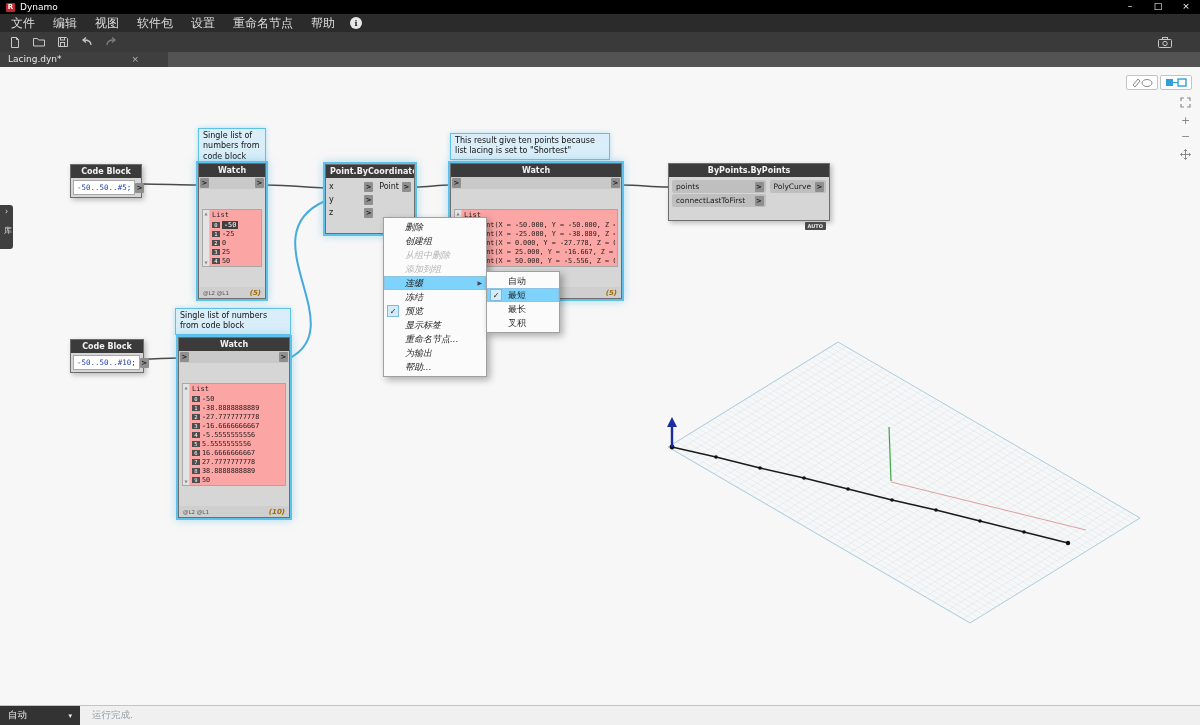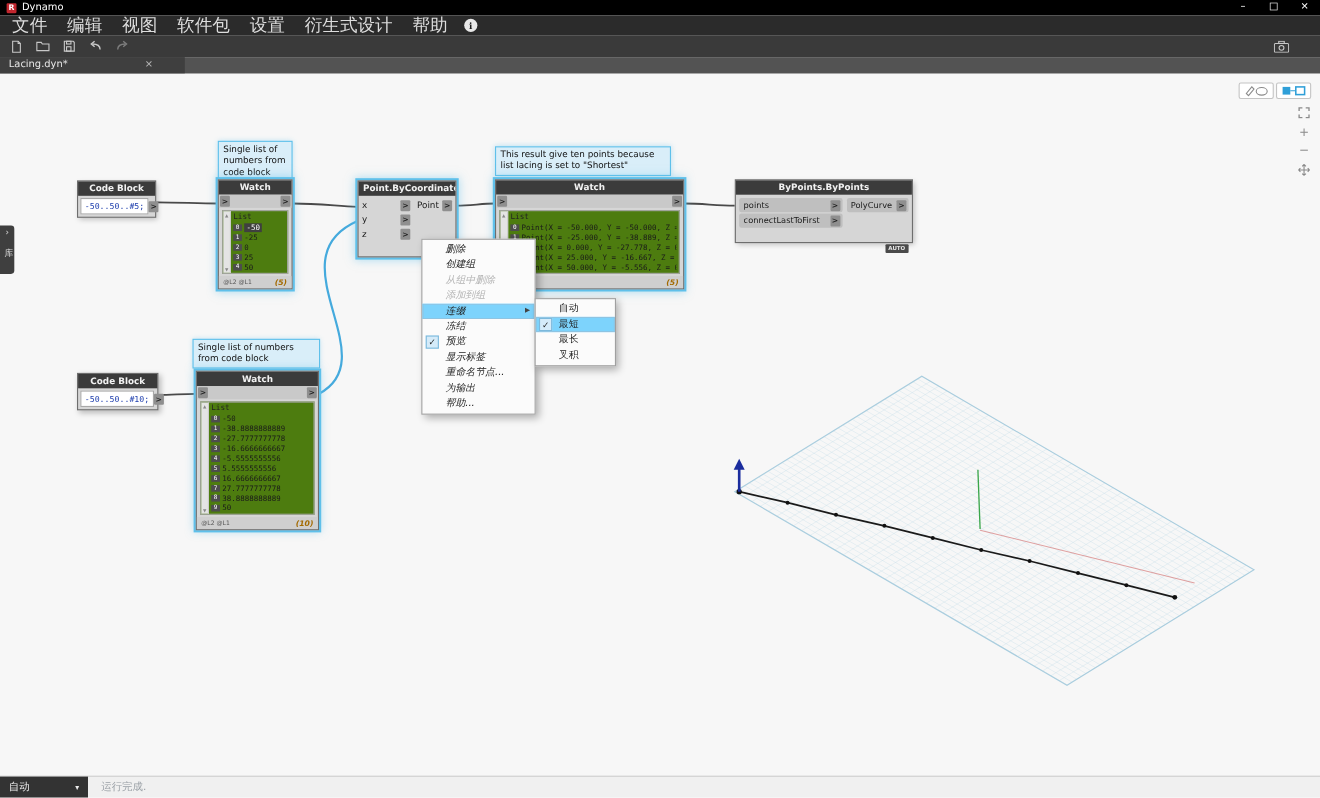--- a/index.html
+++ b/index.html
@@ -4,40 +4,40 @@
 <style>
   * { margin:0; padding:0; box-sizing:border-box; }
   html,body { width:1200px; height:725px; font-family:"DejaVu Sans","Liberation Sans",sans-serif; background:#f7f7f7; overflow:hidden; }
 
   
   .titlebar{height:14px;background:#000;color:#fff;display:flex;align-items:center;font-size:9px;}
   .app-logo{width:9px;height:9px;background:#c2262e;color:#fff;font-size:7px;font-weight:bold;line-height:9px;text-align:center;margin:0 5px 0 6px;border-radius:1px;}
   .win-controls{margin-left:auto;display:flex;}
   .win-btn{width:28px;height:14px;text-align:center;line-height:13px;font-size:9px;color:#fff;}
   .menubar{height:18px;background:#2b2b2b;display:flex;align-items:center;padding-left:2px;}
-  .menu-item{color:#ddd;font-size:16px;padding:0 9px;height:18px;line-height:18px;white-space:nowrap;}
+  .menu-item{color:#ddd;font-size:12px;padding:0 9px;height:18px;line-height:18px;white-space:nowrap;}
   .info-btn{width:12px;height:12px;border-radius:50%;background:#e8e8e8;color:#1a1a1a;font-size:8px;font-weight:bold;text-align:center;line-height:12px;margin-left:6px;font-family:"DejaVu Serif",serif;}
   .toolbar{height:20px;background:#3a3a3a;display:flex;align-items:center;gap:10px;padding-left:8px;position:relative;}
   .tbtn{width:14px;height:14px;display:flex;align-items:center;justify-content:center;}
   .tbtn.right{position:absolute;right:28px;}
   .tabbar{height:15px;background:#535353;display:flex;align-items:flex-end;}
   .tab{height:15px;background:#3f3f3f;color:#e8e8e8;font-size:9px;line-height:15px;padding:0 8px;display:flex;align-items:center;gap:70px;min-width:168px;margin-top:28px;}
   .tab-close{color:#b5b5b5;font-size:9px;}
 
   
   .canvas{position:relative;width:1200px;height:638px;background:#f7f7f7;overflow:hidden;}
   .layer{position:absolute;left:0;top:0;width:1200px;height:638px;pointer-events:none;}
 
   
   .node{position:absolute;background:#d6d6d6;border:1px solid #6e6e6e;box-shadow:2px 2px 5px rgba(0,0,0,.25);}
   .node.selected{box-shadow:0 0 0 2px #5fc0ea,0 0 8px 2px rgba(95,192,234,.5);}
   .nhead{background:#3b3b3b;color:#f2f2f2;font-size:8px;font-weight:bold;text-align:center;height:13px;line-height:13px;padding:0 4px;white-space:nowrap;overflow:hidden;}
   .nports{display:flex;justify-content:space-between;background:#c9c9c9;height:12px;align-items:center;padding:0 1px;}
   .chev{background:#8f8f8f;color:#1e1e1e;font-size:7px;font-weight:bold;width:9px;height:10px;line-height:10px;text-align:center;border-radius:1px;}
-  .wcontent{background:#4d7c0f;border:1px solid #a8a8a8;margin:2px 3px;display:flex;}
+  .wcontent{background:#fca5a5;border:1px solid #a8a8a8;margin:20px 3px;display:flex;}
   .wscroll{width:7px;background:#e4e4e4;border-right:1px solid #ccc;display:flex;flex-direction:column;justify-content:space-between;align-items:center;font-size:4px;color:#888;padding:1px 0;}
   .wrows{flex:1;padding:1px 2px;overflow:hidden;}
   .wlist-label{font-size:7px;color:#222;font-family:"DejaVu Sans Mono",monospace;height:9px;line-height:9px;}
   .wrow{display:flex;align-items:center;height:9px;white-space:nowrap;}
   .widx{background:#4d4d4d;color:#fff;font-size:5.5px;min-width:8px;text-align:center;margin-right:2px;font-family:"DejaVu Sans Mono",monospace;}
   .wval{font-size:6.8px;color:#1a1a1a;font-family:"DejaVu Sans Mono",monospace;overflow:hidden;}
   .wval.sel{background:#3f3f3f;color:#fff;padding:0 2px;}
   .wfoot{display:flex;justify-content:space-between;align-items:center;height:11px;padding:0 4px;background:#cfcfcf;font-size:5.5px;color:#555;}
   .wcount{font-style:italic;color:#a36a00;font-size:7px;font-weight:bold;}
   .cbbody{display:flex;align-items:stretch;}
@@ -89,21 +89,21 @@
     <div class="win-btn">×</div>
   </div>
 </div>
 
 <div class="menubar">
   <div class="menu-item">文件</div>
   <div class="menu-item">编辑</div>
   <div class="menu-item">视图</div>
   <div class="menu-item">软件包</div>
   <div class="menu-item">设置</div>
-  <div class="menu-item">衍生式设计</div>
+  <div class="menu-item">重命名节点</div>
   <div class="menu-item">帮助</div>
   <div class="info-btn">i</div>
 </div>
 
 <div class="toolbar">
   <div class="tbtn">
     <svg width="12" height="13">
         <path d="M2.5 1.5h5l2 2v8h-7z" fill="none" stroke="#c8c8c8" stroke-width="1"></path>
         <path d="M7.5 1.5v2h2" fill="none" stroke="#c8c8c8" stroke-width="1"></path>
       </svg>

